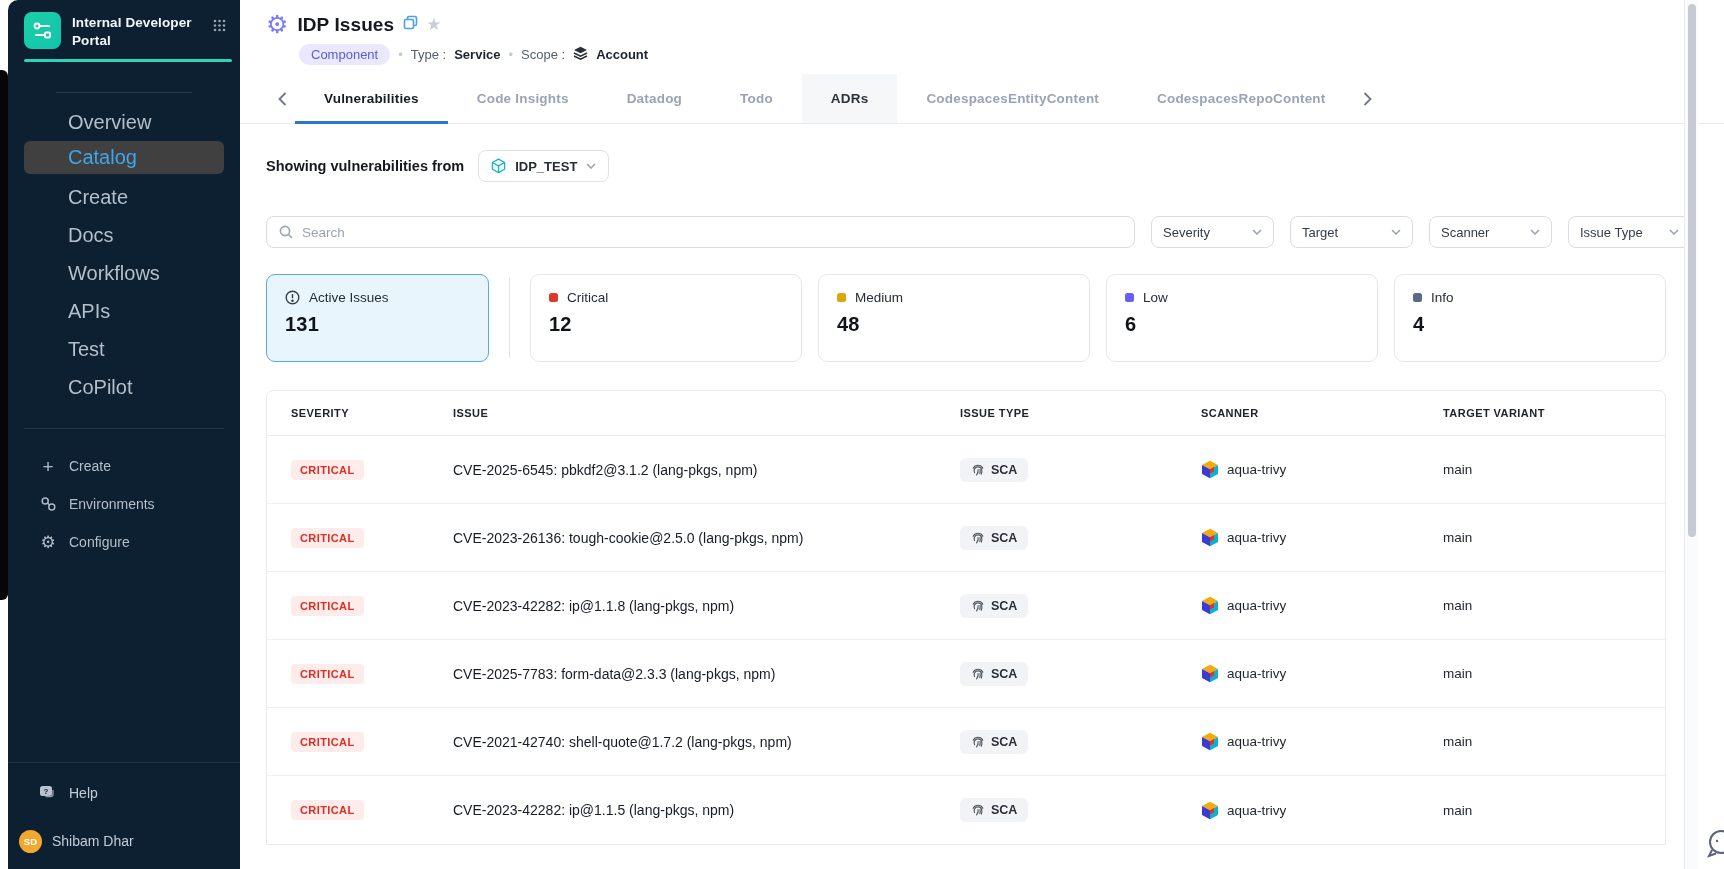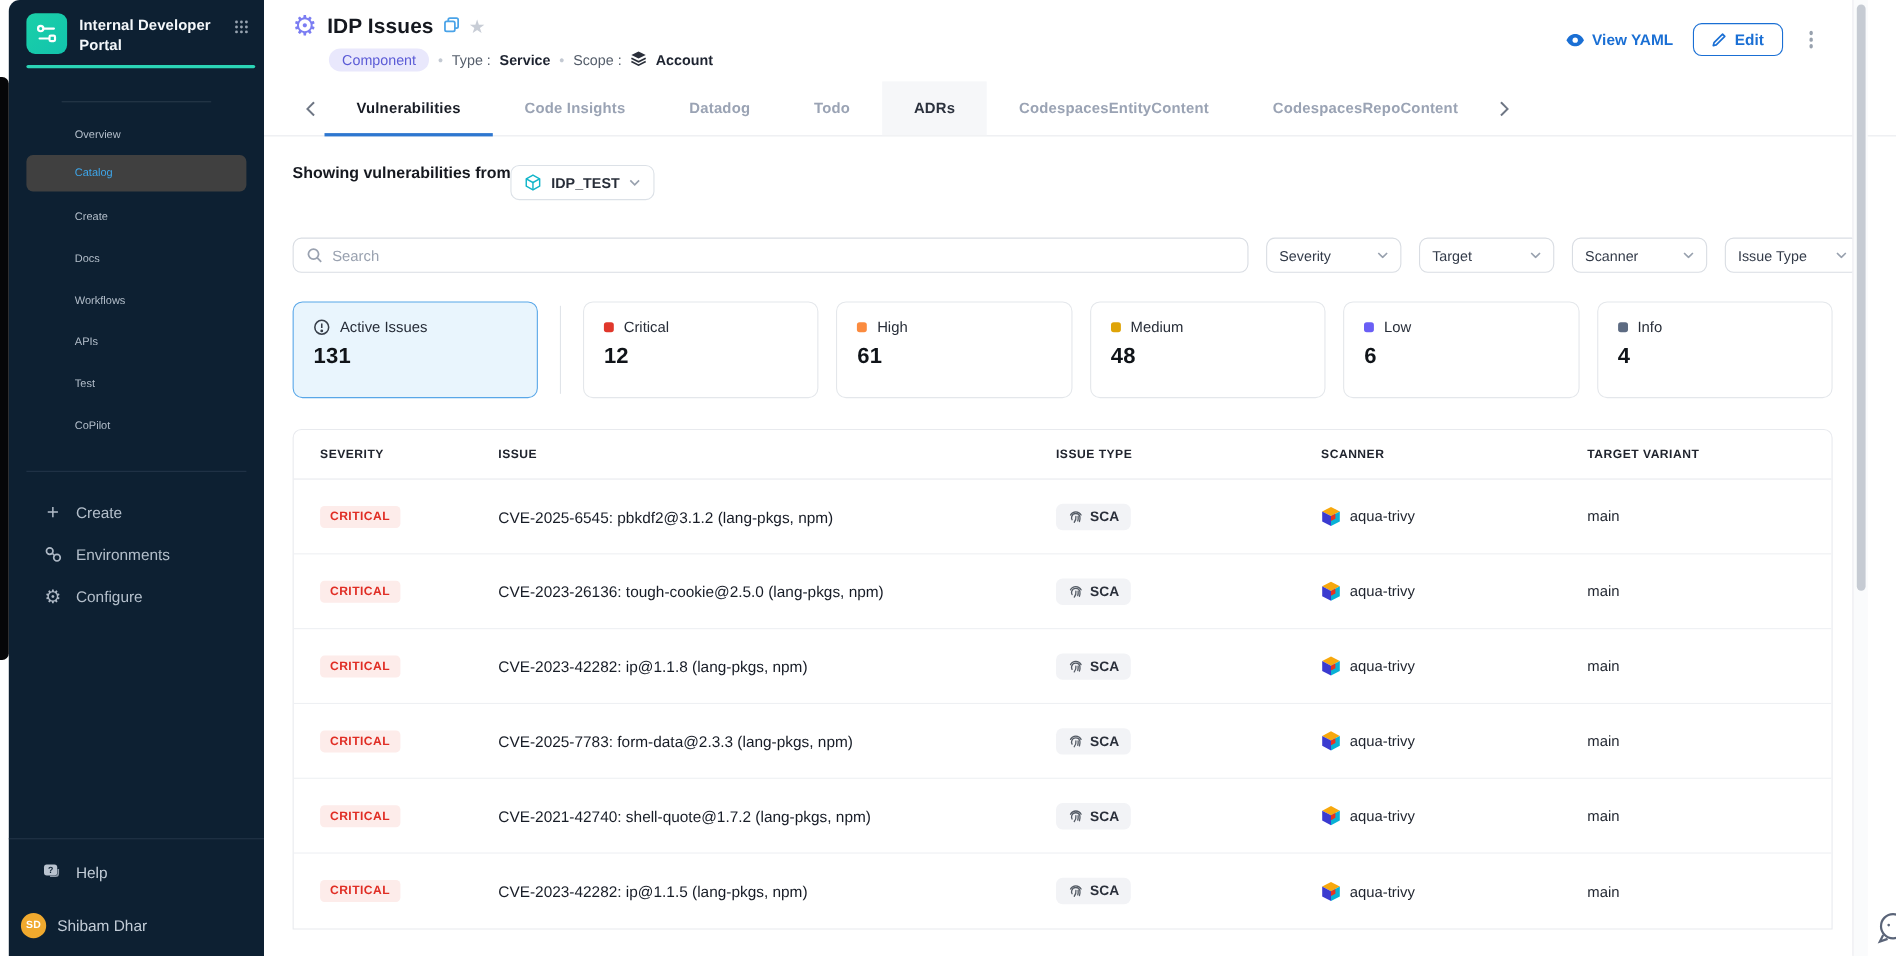--- a/index.html
+++ b/index.html
@@ -24,21 +24,21 @@
   .logo-sq { width:37px; height:37px; border-radius:8px; flex:0 0 auto;
              background:linear-gradient(135deg,#1bd0a8,#12c3ad);
              display:flex; align-items:center; justify-content:center; }
   .side-title { flex:1; margin-left:11px; font-size:13.5px; font-weight:700;
                 color:#f4f7fa; line-height:1.3; padding-top:2px; letter-spacing:.1px;}
   .grid-ic { margin-top:6px; flex:0 0 auto; }
   .teal-line { height:3px; background:#2bd4b6; margin:10px 8px 0 16px; border-radius:2px; }
   .mini-div { height:1px; background:#27384a; margin:30px 48px 0 48px; }
   .nav { margin-top:10px; }
   .nav-item { height:38px; display:flex; align-items:center; padding-left:60px;
-              font-size:10px; color:#b4bfcb; cursor:pointer; }
+              font-size:20px; color:#b4bfcb; cursor:pointer; }
   .nav-item.active { margin:0 16px; padding-left:44px; height:33px; border-radius:6px;
                      background:#404040; color:#3ea6ea; font-weight:500; }
   .nav-item.after-active { margin-top:4px; }
   .side-div { height:1px; background:#223447; margin:22px 16px 0 16px; }
   .side-div.full { margin:0; }
   .nav2 { margin-top:18px; }
   .nav2-item { height:38px; display:flex; align-items:center; padding-left:30px;
                font-size:14px; color:#b4bfcb; cursor:pointer; }
   .nav2-item .ic { width:20px; display:flex; justify-content:center; margin-right:11px; color:#aeb9c6; }
   .plus-glyph { font-size:19px; line-height:1; color:#c3cdd8; font-weight:400; }
@@ -81,21 +81,21 @@
             border-bottom:1px solid #e8eaee; padding-left:30px; position:relative;}
   .tab-chev { display:flex; align-items:center; padding:0 8px; cursor:pointer; }
   .tab { display:flex; align-items:center; padding:0 29px; font-size:13.5px; font-weight:600;
          color:#9aa3b4; letter-spacing:.2px; position:relative; cursor:pointer; white-space:nowrap; }
   .tab.active { color:#181c25; }
   .tab.active::after { content:""; position:absolute; left:0; right:0; bottom:-1px;
                        height:3px; background:#2e77d0; }
   .tab.tint { background:#f6f7f9; color:#2b313d; }
 
   
-  .src-row { display:flex; margin:26px 0 0 26px; }
+  .src-row { display:flex; align-items:center; gap:14px; margin:26px 0 0 26px; }
   .src-label { font-size:14.5px; font-weight:700; color:#15181f; }
   .src-select { display:flex; align-items:center; gap:9px; height:32px; padding:0 12px;
                 border:1px solid #dce1e7; border-radius:8px; background:#fff; cursor:pointer;
                 font-size:13px; font-weight:600; color:#272d38; }
 
   
   .filter-row { display:flex; align-items:center; gap:16px; margin:34px 33px 0 26px; }
   .search-box { flex:1; display:flex; align-items:center; gap:9px; height:32px;
                 border:1px solid #d9dde3; border-radius:8px; padding:0 12px; background:#fff; }
   .search-box input { border:none; outline:none; flex:1; font-size:13.5px;
@@ -256,40 +256,20 @@
         <span>
           <svg width="15" height="14" viewBox="0 0 15 14">
             <path d="M7.5 0.8 14 4 7.5 7.2 1 4z" fill="#2a2f3a"></path>
             <path d="M1 7 7.5 10.2 14 7" fill="none" stroke="#2a2f3a" stroke-width="1.5"></path>
             <path d="M1 10 7.5 13.2 14 10" fill="none" stroke="#2a2f3a" stroke-width="1.5"></path>
           </svg>
         </span>
         <span class="sub-strong">Account</span>
       </div>
     </div>
-    <div class="ph-right">
-      <div class="view-yaml">
-        <svg width="18" height="13" viewBox="0 0 18 13">
-          <path d="M1 6.5 C3.5 2.2 6.2 1 9 1 s5.5 1.2 8 5.5 C14.5 10.8 11.8 12 9 12 S3.5 10.8 1 6.5z" fill="#1a6fd4"></path>
-          <circle cx="9" cy="6.5" r="2.4" fill="#ffffff"></circle>
-        </svg>
-        <span>View YAML</span>
-      </div>
-      <button class="edit-btn">
-        <svg width="14" height="14" viewBox="0 0 14 14">
-          <path d="M1.5 12.5 2.2 9.8 10 2 12 4 4.2 11.8z" fill="none" stroke="#1a6fd4" stroke-width="1.5" stroke-linejoin="round"></path>
-        </svg>
-        <span>Edit</span>
-      </button>
-      <div class="kebab">
-          <i></i>
-          <i></i>
-          <i></i>
-        </div>
-    </div>
   </div>
 
   <div class="tabbar">
     <div class="tab-chev">
       <svg width="9" height="14" viewBox="0 0 9 14" fill="none" stroke="#6e7684" stroke-width="1.8">
           <path d="M7.5 1 1.5 7 7.5 13"></path>
         </svg>
     </div>
     <div class="tab active">Vulnerabilities</div>
     <div class="tab">Code Insights</div>
@@ -369,27 +349,20 @@
     <div class="v-div"></div>
     <div class="card sev">
       <div class="card-top">
           <span class="sev-dot" style="background:#e0372b"></span>
         <span>Critical</span>
         </div>
       <div class="card-val">12</div>
     </div>
     <div class="card sev">
       <div class="card-top">
-          <span class="sev-dot" style="background:#fb8b3f"></span>
-        <span>High</span>
-        </div>
-      <div class="card-val">61</div>
-    </div>
-    <div class="card sev">
-      <div class="card-top">
           <span class="sev-dot" style="background:#dfa408"></span>
         <span>Medium</span>
         </div>
       <div class="card-val">48</div>
     </div>
     <div class="card sev">
       <div class="card-top">
           <span class="sev-dot" style="background:#6a5ff5"></span>
         <span>Low</span>
         </div>

